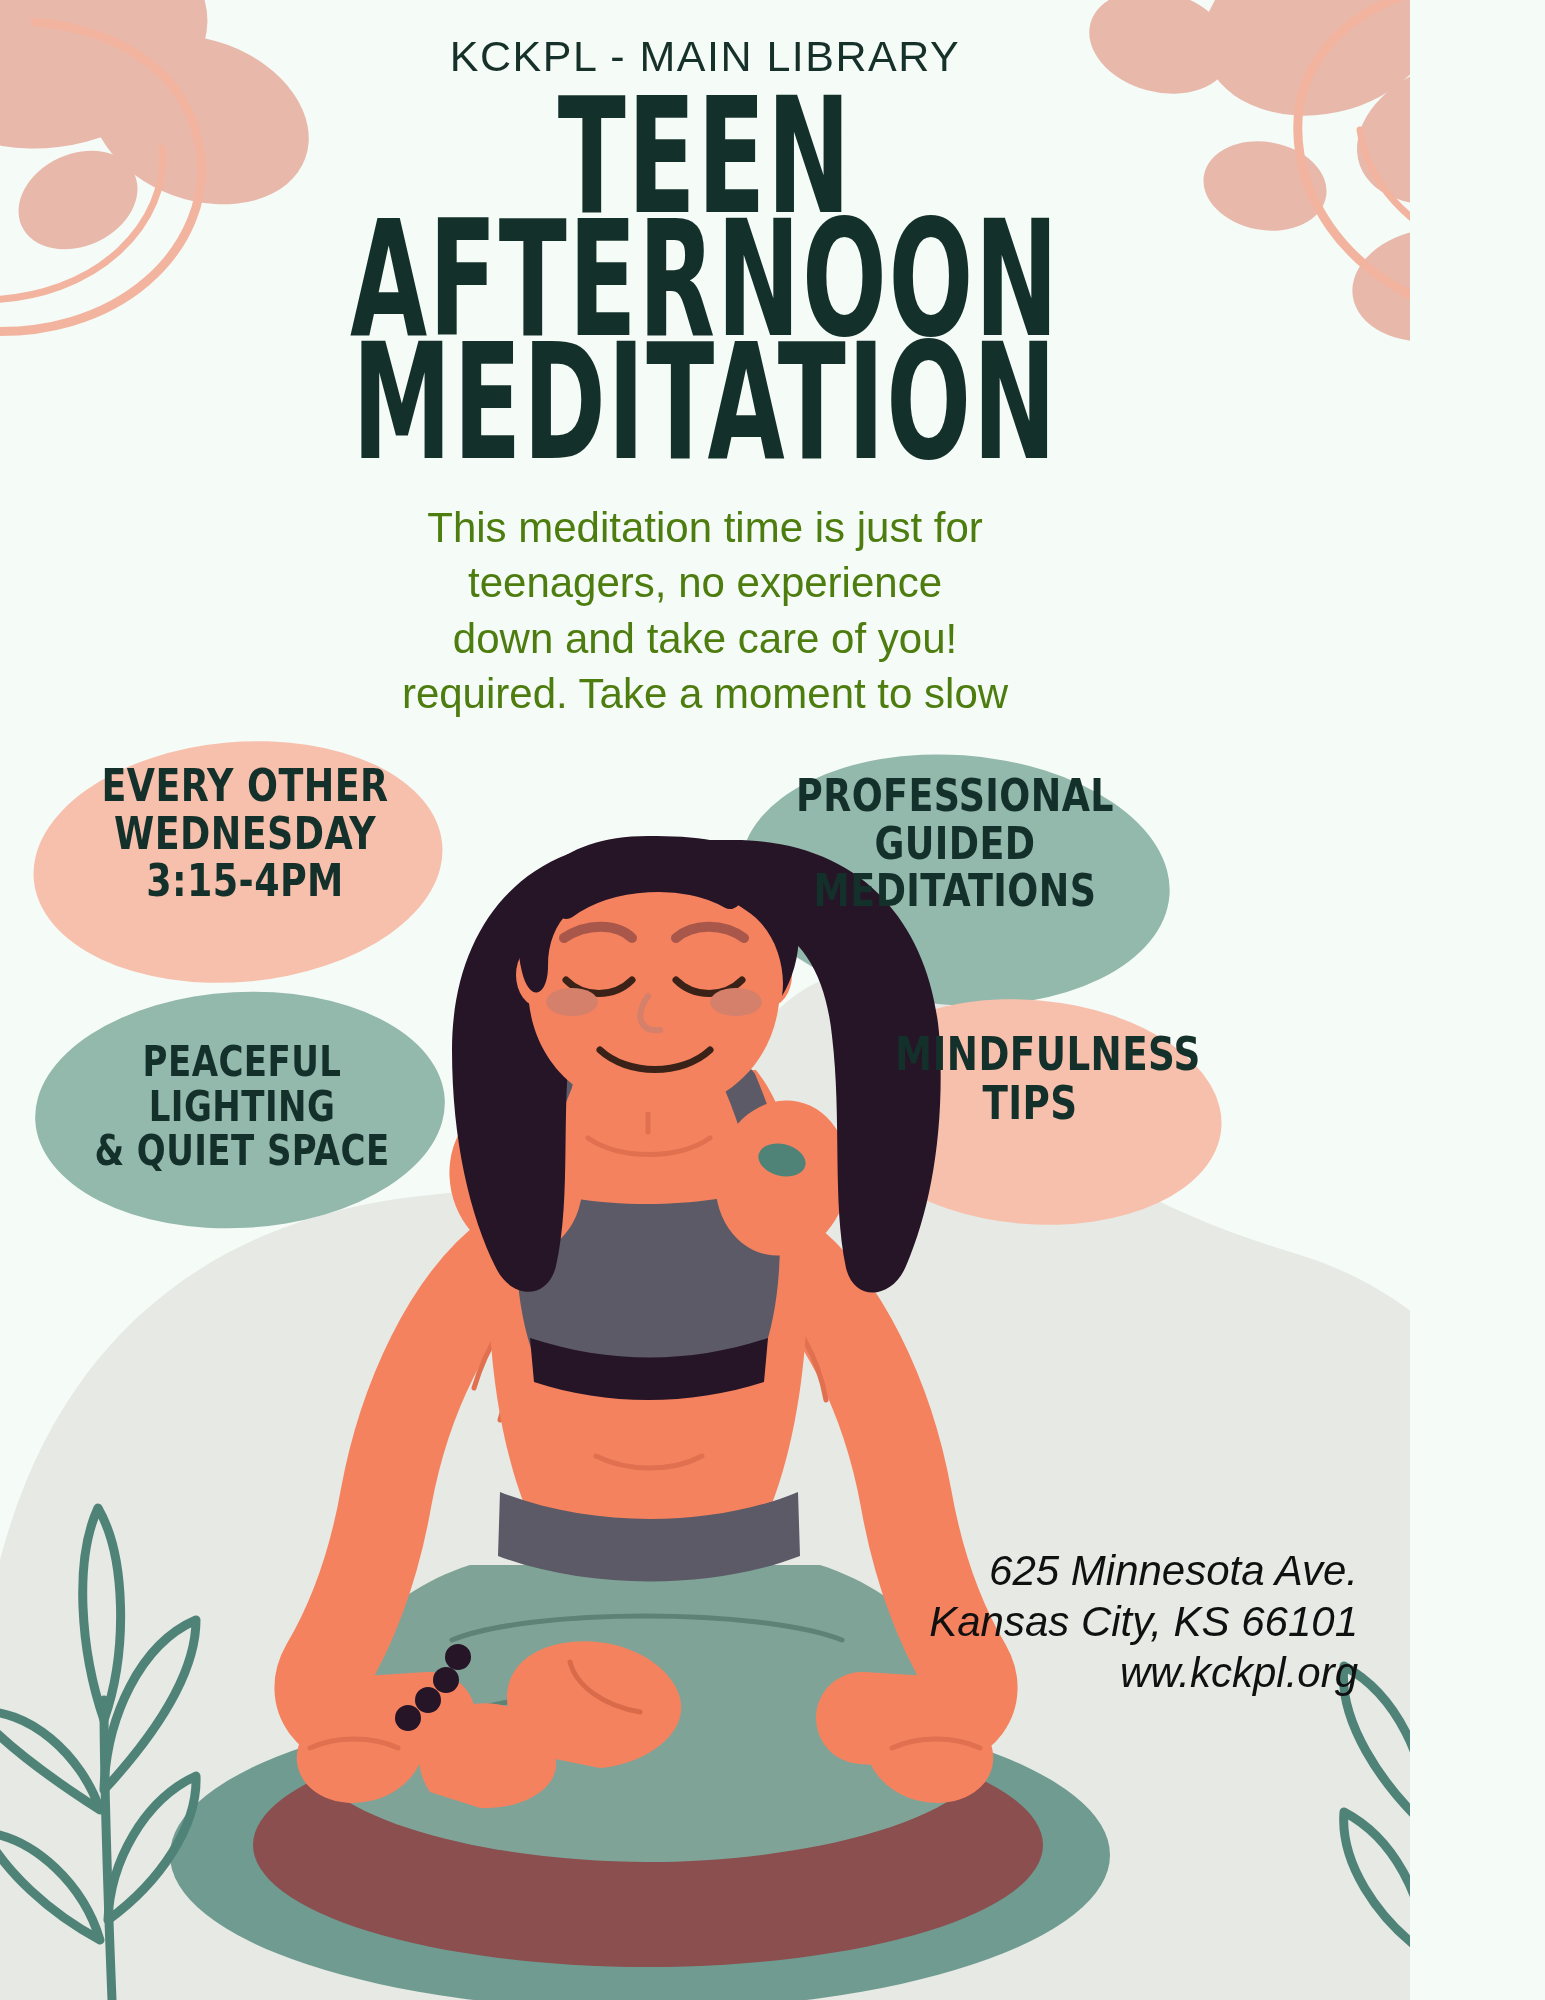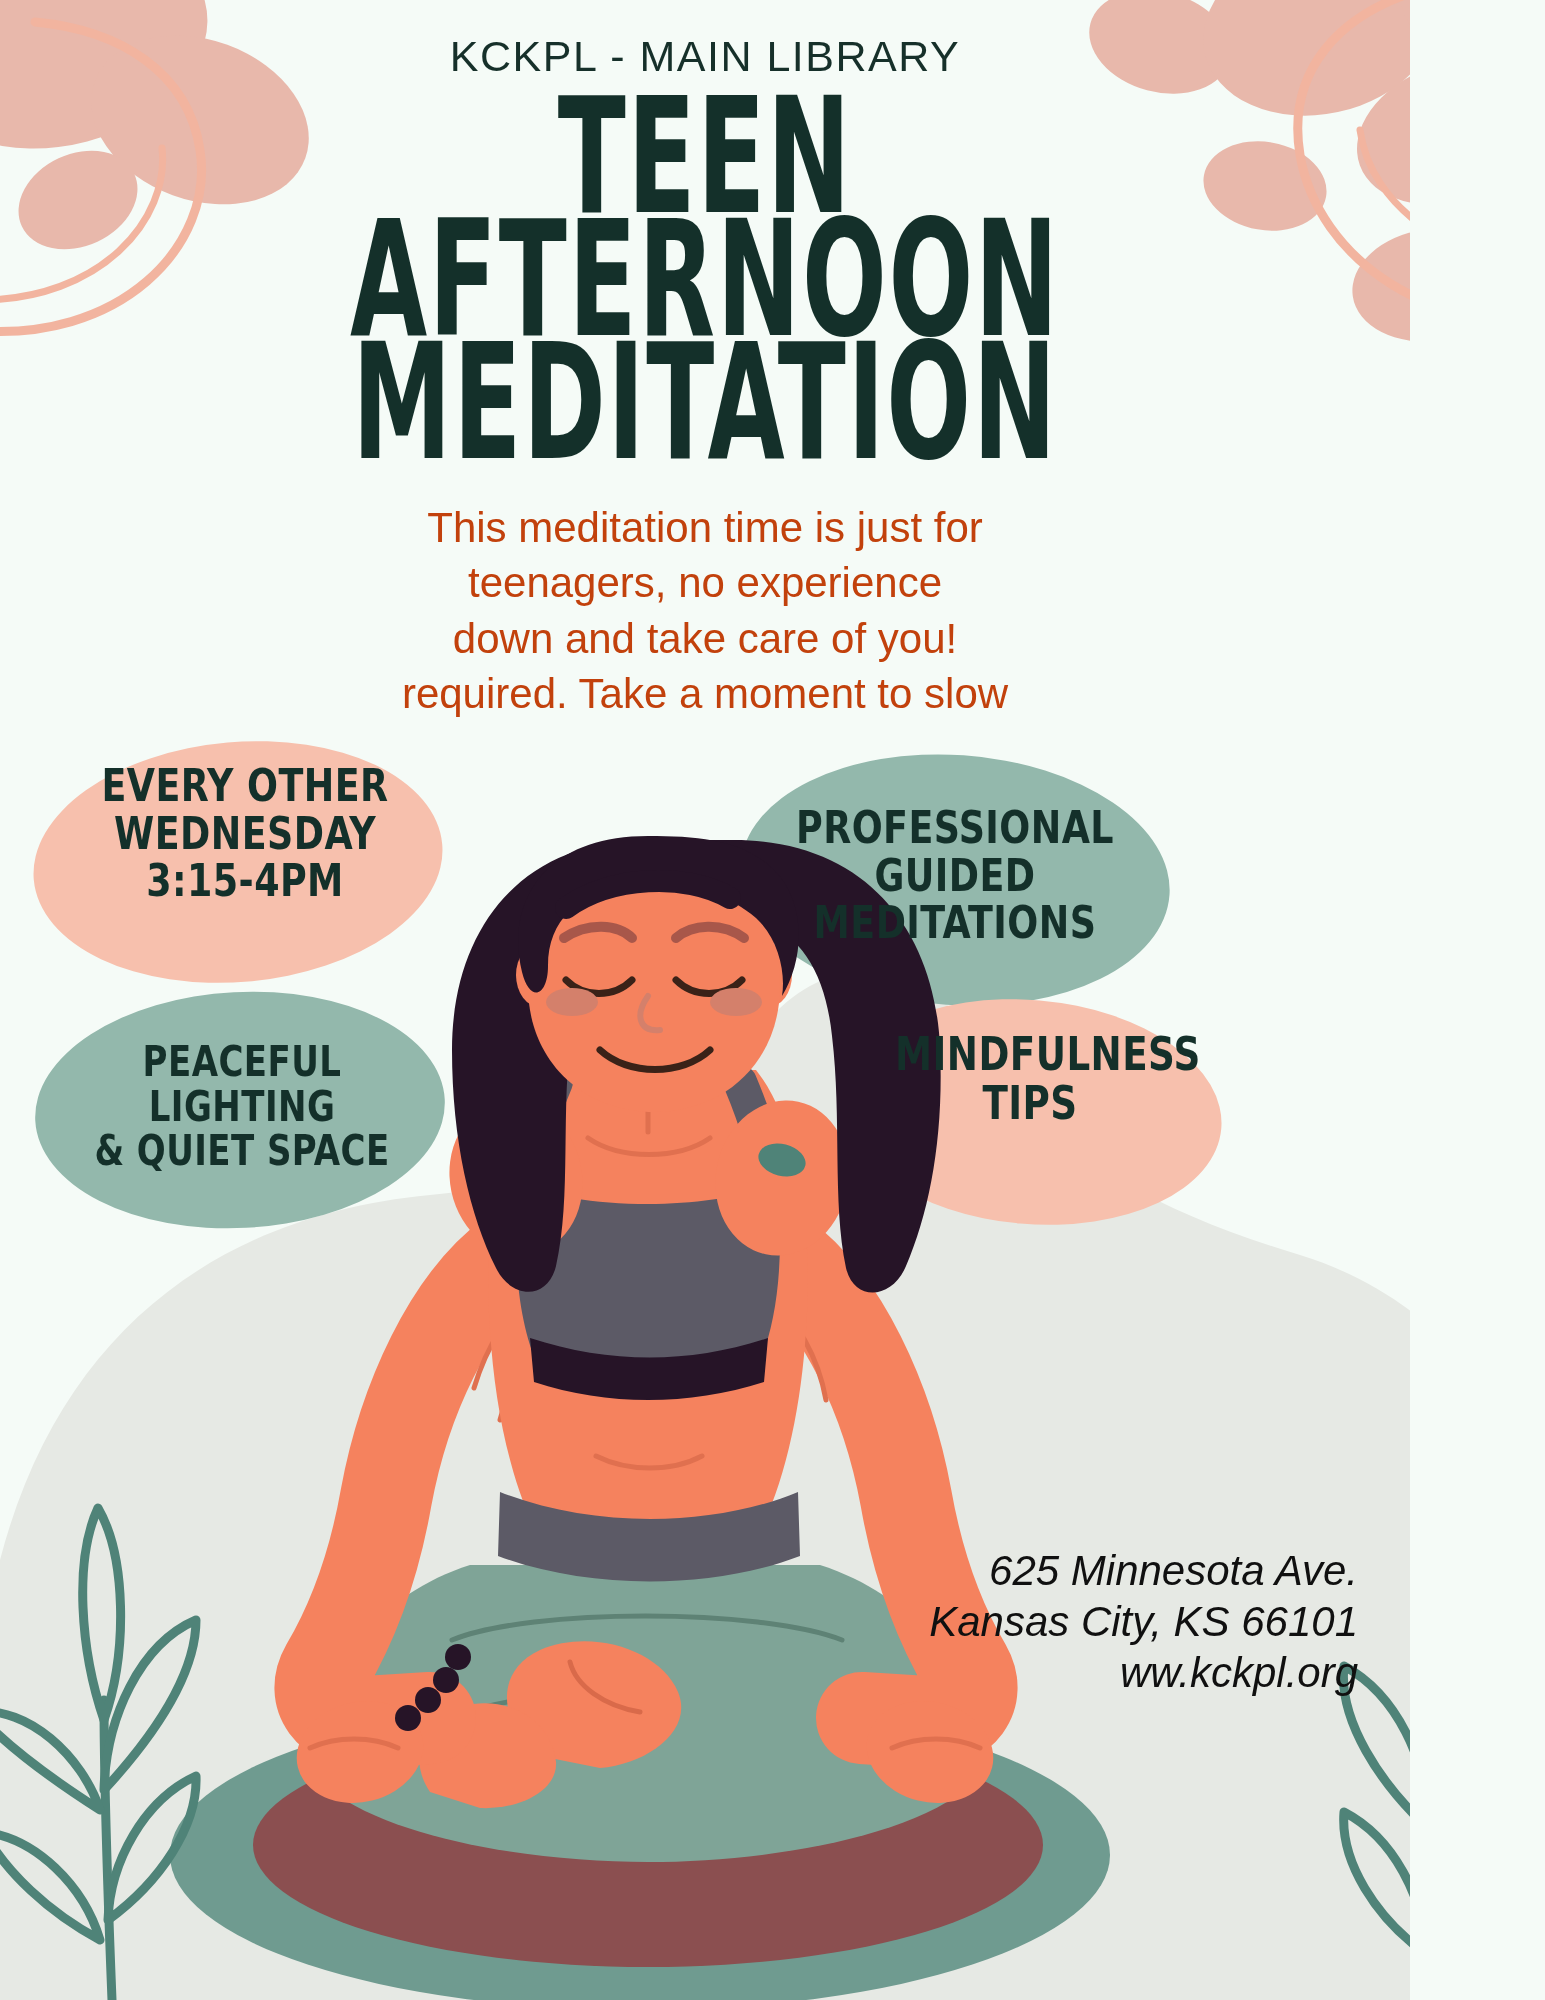--- a/index.html
+++ b/index.html
@@ -42,42 +42,42 @@
     line-height:0.93;
     letter-spacing:2px;
     transform:scaleX(0.84) scaleY(1.22);
     transform-origin:center center;
   }
   #title .tline.l2 { font-size:132px; }
   #intro {
     position:absolute; left:0; right:0; top:500px;
     text-align:center;
     z-index:30;
-    color:#c2410c;
+    color:#4d7c0f;
     font-size:42px;
     line-height:1.32;
     font-weight:400;
   }
   #intro span { display:block; }
 
   
   .bubble-text {
     position:absolute;
     z-index:32;
     text-align:center;
     color:#14302a;
     font-weight:700;
     font-family:"Liberation Sans Narrow","DejaVu Sans Condensed","Liberation Sans", sans-serif;
     line-height:1.06;
     letter-spacing:0.5px;
   }
   .bubble-text span { display:block; transform:scaleX(0.9); }
 
   #bubble-schedule-text { left:60px;  top:762px;  width:370px; font-size:45px; }
-  #bubble-guided-text   { left:760px; top:804px;  width:390px; font-size:45px; }
+  #bubble-guided-text   { left:760px; top:772px;  width:390px; font-size:45px; }
   #bubble-peaceful-text { left:62px;  top:1040px; width:360px; font-size:42px; }
   #bubble-mindful-text  { left:880px; top:1030px; width:300px; font-size:46px; }
 
   
   #contact {
     position:absolute; right:52px; top:1545px;
     z-index:34;
     text-align:right;
     color:#101010;
     font-size:42px;

